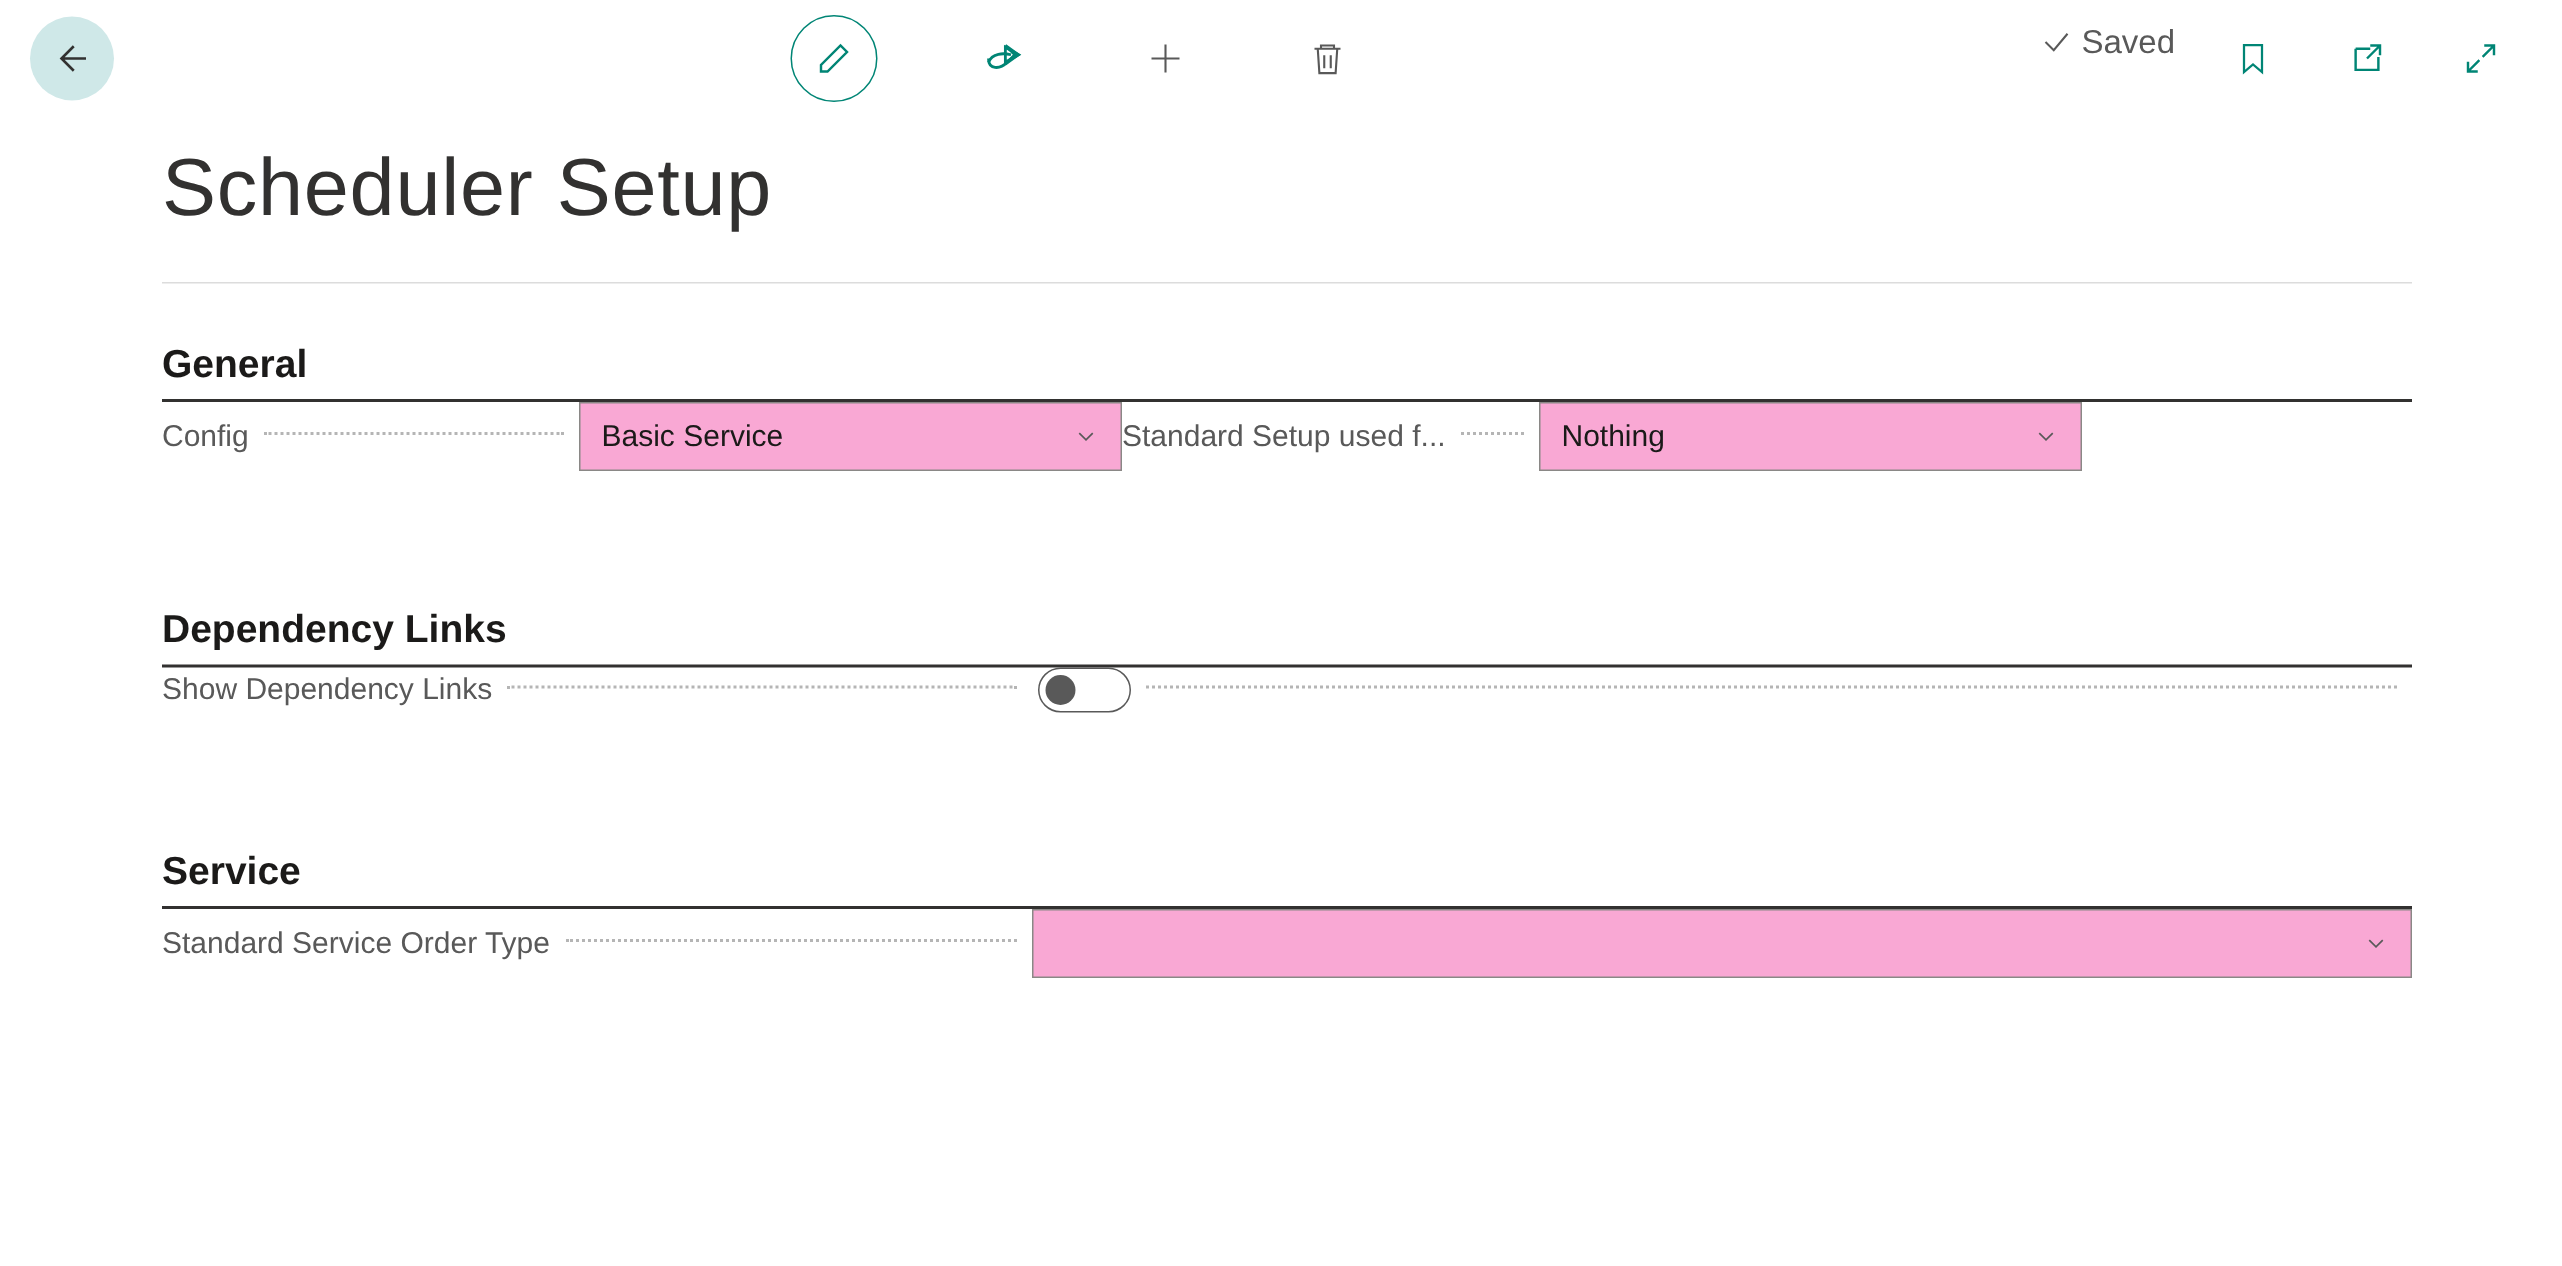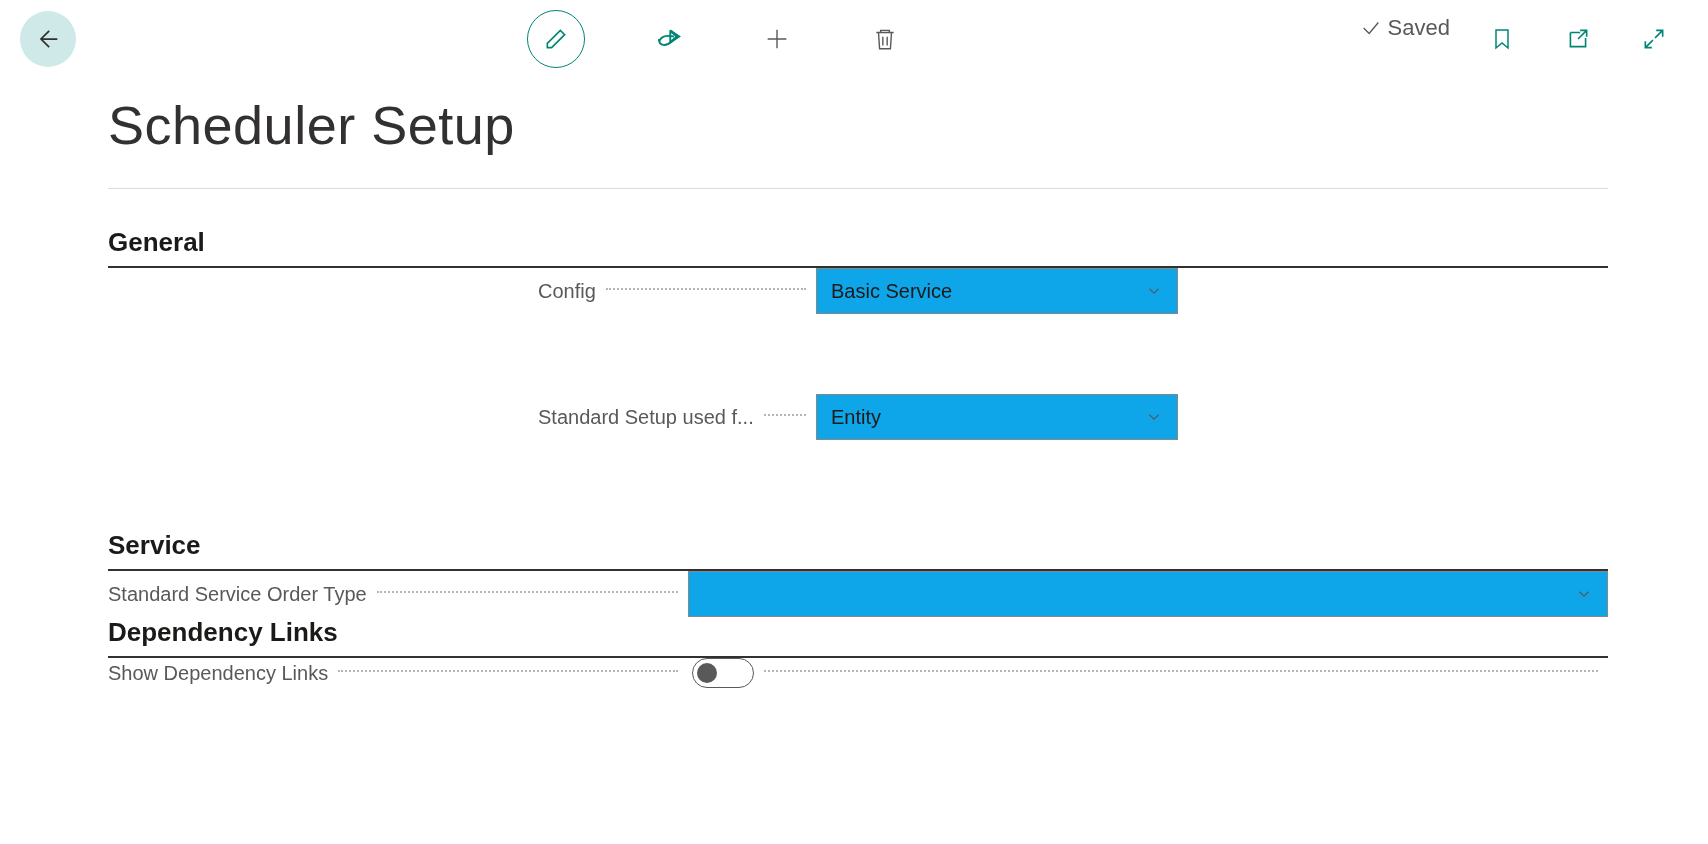--- a/index.html
+++ b/index.html
@@ -90,23 +90,21 @@
     font-size: 26px;
     font-weight: 700;
     color: #1b1a19;
     padding-bottom: 8px;
     border-bottom: 2.5px solid #323130;
   }
 
   
   .field-row {
     display: flex;
-    gap: 80px;
-    align-items: center;
-    flex-direction: column;
+    align-items: center;
   }
   .field {
     display: flex;
     align-items: center;
     width: 640px;
   }
   .field-label-wrap {
     display: flex;
     align-items: center;
     flex: 0 0 278px;
@@ -129,21 +127,21 @@
   .select {
     flex: 1;
     height: 46px;
     border: 1px solid #8a8886;
     display: flex;
     align-items: center;
     justify-content: space-between;
     padding: 0 14px;
     font-size: 20px;
     color: #1b1a19;
-    background: #0ea5e9;
+    background: #f9a8d4;
     cursor: pointer;
   }
   .select .chev { color: #595959; }
 
   
   .field-wide {
     display: flex;
     align-items: center;
     width: 100%;
   }
@@ -255,53 +253,53 @@
             </svg>
         </div>
       </div>
 
       <div class="field">
         <div class="field-label-wrap">
           <span class="field-label">Standard Setup used f...</span>
           <span class="dots"></span>
         </div>
         <div class="select">
-          <span>Entity</span>
+          <span>Nothing</span>
           <svg class="chev" width="18" height="18" viewBox="0 0 24 24" fill="none" stroke="#595959" stroke-width="1.5">
               <path d="M6 9 L12 15 L18 9"></path>
             </svg>
         </div>
       </div>
+    </div>
+  </div>
+
+  <div class="section">
+    <div class="section-header">Dependency Links</div>
+
+    <div class="field-wide">
+      <div class="field-label-wrap">
+        <span class="field-label" style="max-width:none;">Show Dependency Links</span>
+        <span class="dots"></span>
+      </div>
+      <div class="toggle">
+        <div class="toggle-knob"></div>
+      </div>
+      <div style="flex:1;" class="dots"></div>
     </div>
   </div>
 
   <div class="section" style="margin-bottom:0;">
     <div class="section-header">Service</div>
 
     <div class="field-wide">
       <div class="field-label-wrap">
         <span class="field-label" style="max-width:none;">Standard Service Order Type</span>
         <span class="dots"></span>
       </div>
       <div class="select" style="flex:1;">
         <span></span>
         <svg class="chev" width="18" height="18" viewBox="0 0 24 24" fill="none" stroke="#595959" stroke-width="1.5">
             <path d="M6 9 L12 15 L18 9"></path>
           </svg>
       </div>
     </div>
   </div>
-
-  <div class="section">
-    <div class="section-header">Dependency Links</div>
-
-    <div class="field-wide">
-      <div class="field-label-wrap">
-        <span class="field-label" style="max-width:none;">Show Dependency Links</span>
-        <span class="dots"></span>
-      </div>
-      <div class="toggle">
-        <div class="toggle-knob"></div>
-      </div>
-      <div style="flex:1;" class="dots"></div>
-    </div>
-  </div>
 </div>
 
 </body></html>

